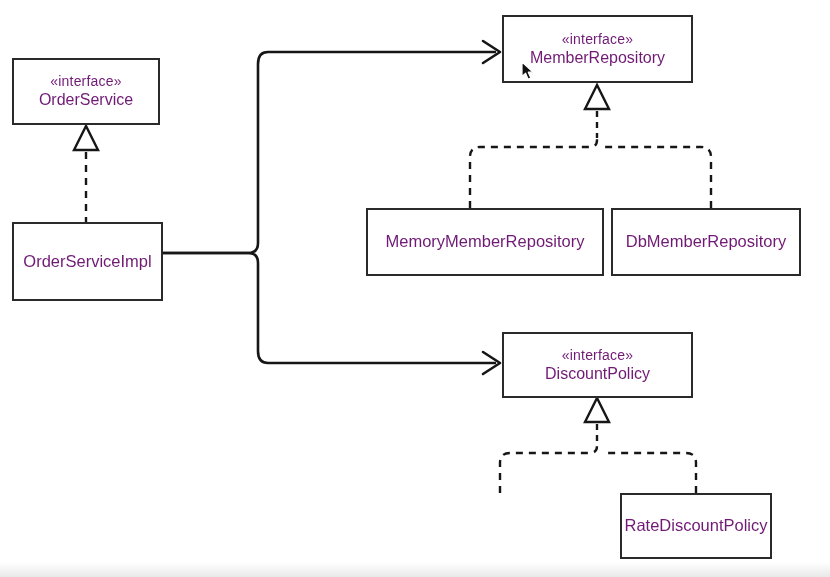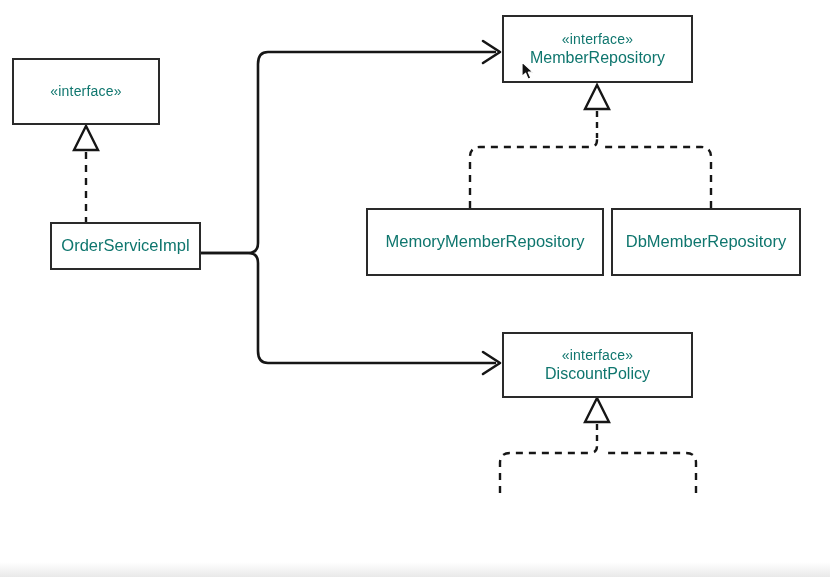--- a/index.html
+++ b/index.html
@@ -18,40 +18,40 @@
   }
   .node {
     position: absolute;
     box-sizing: border-box;
     background: #ffffff;
     border: 2px solid #2a2a2a;
     display: flex;
     flex-direction: column;
     align-items: center;
     justify-content: center;
-    color: #0f766e;
+    color: #701a75;
     text-align: center;
     line-height: 1.3;
   }
   .node .stereo {
     font-size: 14px;
     font-weight: normal;
     letter-spacing: 0.2px;
   }
   .node .cname {
     font-size: 16px;
     font-weight: normal;
   }
   .node.impl .cname {
     font-weight: normal;
     font-size: 16.5px;
   }
   
   #n-order-service        { left: 12px;  top: 58px;  width: 148px; height: 67px; }
-  #n-order-service-impl   { left: 12px;  top: 222px; width: 151px; height: 48px; margin-left: 38px; }
+  #n-order-service-impl   { left: 12px;  top: 222px; width: 151px; height: 79px; }
   #n-member-repository    { left: 502px; top: 15px;  width: 191px; height: 68px; }
   #n-memory-member-repo   { left: 366px; top: 208px; width: 238px; height: 68px; }
   #n-db-member-repo       { left: 611px; top: 208px; width: 190px; height: 68px; }
   #n-discount-policy      { left: 502px; top: 332px; width: 191px; height: 66px; }
   #n-fix-discount-policy  { left: 425px; top: 493px; width: 150px; height: 66px; }
   #n-rate-discount-policy { left: 620px; top: 493px; width: 152px; height: 66px; }
 
   .mouse-cursor {
     position: absolute;
     left: 520px; top: 61px;
@@ -86,20 +86,21 @@
     <path d="M711,208 V157 Q711,147 701,147 H604" stroke="#161616" stroke-width="2.4" stroke-dasharray="7 6"></path>
 
     <polygon points="597,398 585,422 609,422" fill="#ffffff" stroke="#161616" stroke-width="2.4"></polygon>
     <path d="M597,424 V445" stroke="#161616" stroke-width="2.4" stroke-dasharray="6 5"></path>
     <path d="M500,493 V463 Q500,453 510,453 H590 Q597,453 597,446 V441" stroke="#161616" stroke-width="2.4" stroke-dasharray="7 6"></path>
     <path d="M696,493 V463 Q696,453 686,453 H604" stroke="#161616" stroke-width="2.4" stroke-dasharray="7 6"></path>
   </svg>
 
   <div class="node iface" id="n-order-service">
     <span class="stereo">«interface»</span>
+    <span class="cname">OrderService</span>
   </div>
 
   <div class="node impl" id="n-order-service-impl">
     <span class="cname">OrderServiceImpl</span>
   </div>
 
   <div class="node iface" id="n-member-repository">
     <span class="stereo">«interface»</span>
     <span class="cname">MemberRepository</span>
   </div>
@@ -111,19 +112,22 @@
   <div class="node impl" id="n-db-member-repo">
     <span class="cname">DbMemberRepository</span>
   </div>
 
   <div class="node iface" id="n-discount-policy">
     <span class="stereo">«interface»</span>
     <span class="cname">DiscountPolicy</span>
   </div>
 
 
+  <div class="node impl" id="n-rate-discount-policy">
+    <span class="cname">RateDiscountPolicy</span>
+  </div>
 
   <svg class="mouse-cursor" viewBox="0 0 15 20" xmlns="http://www.w3.org/2000/svg">
     <path d="M2,1 L2,15.5 L5.6,12.2 L8.1,18.3 L10.8,17.1 L8.3,11.2 L13.2,11.2 Z" fill="#111111" stroke="#ffffff" stroke-width="1.2" stroke-linejoin="round"></path>
   </svg>
 
   <div class="bottom-fade"></div>
 </div>
 
 </body></html>

